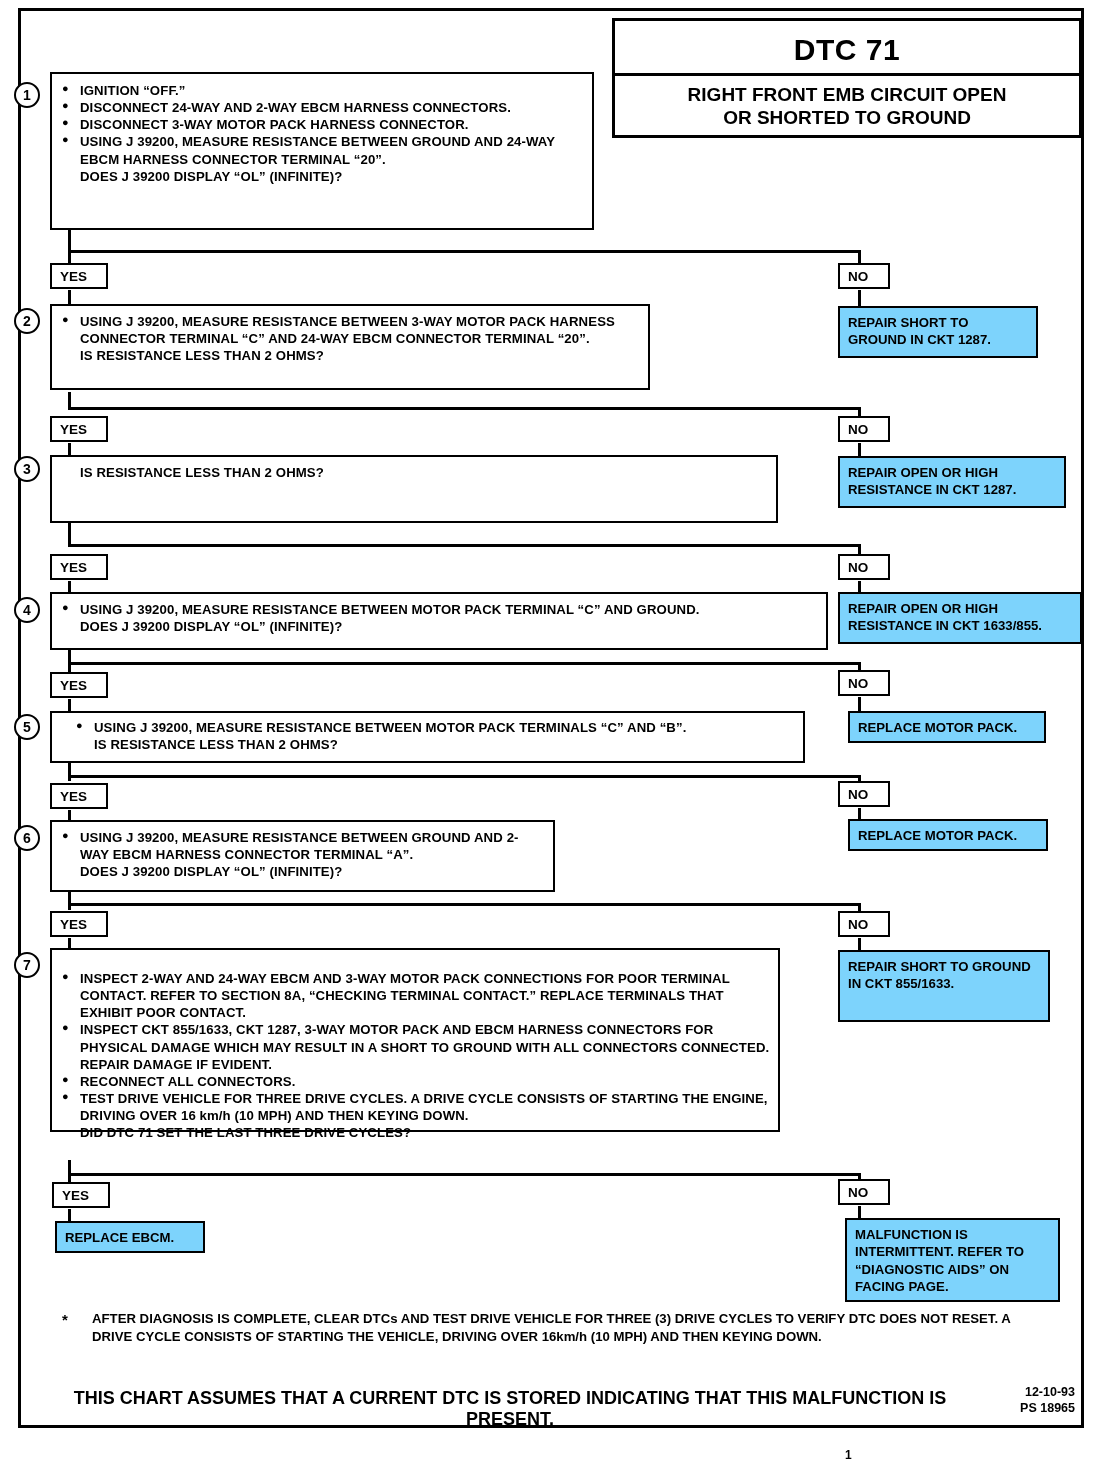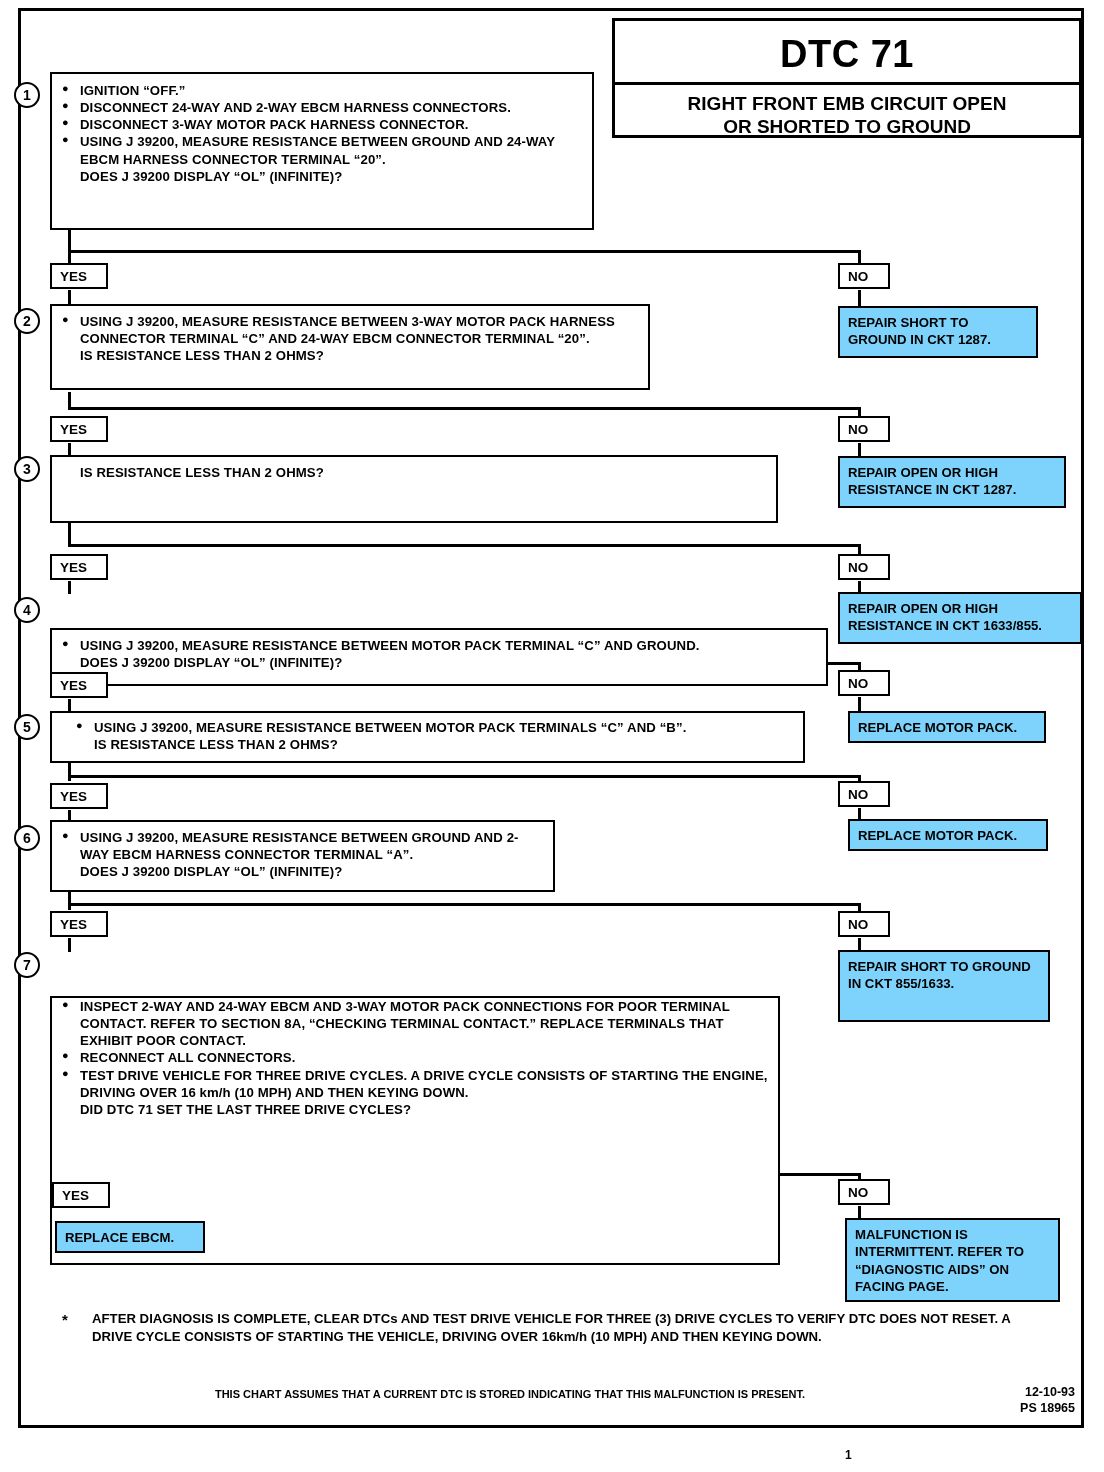--- a/index.html
+++ b/index.html
@@ -32,21 +32,21 @@
     left: 612px;
     top: 18px;
     width: 470px;
     height: 120px;
     border: 3px solid #000;
     box-sizing: border-box;
     background: #fff;
     text-align: center;
   }
   .title-main {
-    font-size: 38px;
+    font-size: 30px;
     font-weight: bold;
     letter-spacing: 0.5px;
     margin-top: 12px;
   }
   .title-rule {
     width: 100%;
     height: 3px;
     background: #000;
     margin-top: 6px;
   }
@@ -149,21 +149,21 @@
     line-height: 1.35;
   }
   .footnote .star {
     position: absolute;
     left: 0;
     top: 0;
     font-size: 15px;
   }
   .assume {
     position: absolute;
-    font-size: 11px;
+    font-size: 18px;
     font-weight: bold;
     text-align: center;
   }
   .datecode {
     position: absolute;
     font-size: 12.5px;
     font-weight: bold;
     line-height: 1.25;
     text-align: right;
   }
@@ -235,21 +235,21 @@
   <div class="vline" style="left:68px; top:523px; height:22px;"></div>
   <div class="hline" style="left:68px; top:544px; width:793px;"></div>
   <div class="vline" style="left:858px; top:544px; height:12px;"></div>
   <div class="label-box" style="left:50px; top:554px; width:58px;">YES</div>
   <div class="label-box" style="left:838px; top:554px; width:52px;">NO</div>
   <div class="vline" style="left:858px; top:581px; height:13px;"></div>
   <div class="result-box" style="left:838px; top:592px; width:244px; height:52px;">REPAIR OPEN OR HIGH RESISTANCE IN CKT 1633/855.</div>
   <div class="vline" style="left:68px; top:581px; height:13px;"></div>
 
   <div class="step-circle" style="left:14px; top:597px;">4</div>
-  <div class="box" style="left:50px; top:592px; width:778px; height:58px; padding:7px 8px 0 8px;margin-top:36px;">
+  <div class="box" style="left:50px; top:592px; width:778px; height:58px; padding:7px 8px 0 8px;">
     <ul class="bullets">
       <li>USING J 39200, MEASURE RESISTANCE BETWEEN MOTOR PACK TERMINAL “C” AND GROUND.</li>
       <li class="nb">DOES J 39200 DISPLAY “OL” (INFINITE)?</li>
     </ul>
   </div>
   <div class="vline" style="left:68px; top:650px; height:22px;"></div>
   <div class="hline" style="left:68px; top:662px; width:793px;"></div>
   <div class="vline" style="left:858px; top:662px; height:12px;"></div>
   <div class="label-box" style="left:50px; top:672px; width:58px;">YES</div>
   <div class="label-box" style="left:838px; top:670px; width:52px;">NO</div>
@@ -283,23 +283,24 @@
   <div class="vline" style="left:68px; top:892px; height:18px;"></div>
   <div class="hline" style="left:68px; top:903px; width:793px;"></div>
   <div class="vline" style="left:858px; top:903px; height:9px;"></div>
   <div class="label-box" style="left:50px; top:911px; width:58px;">YES</div>
   <div class="label-box" style="left:838px; top:911px; width:52px;">NO</div>
   <div class="vline" style="left:858px; top:938px; height:14px;"></div>
   <div class="result-box" style="left:838px; top:950px; width:212px; height:72px;">REPAIR SHORT TO GROUND IN CKT 855/1633.</div>
   <div class="vline" style="left:68px; top:938px; height:14px;"></div>
 
   <div class="step-circle" style="left:14px; top:952px;">7</div>
-  <div class="box" style="left:50px; top:996px; width:730px; height:269px; padding:0 8px 0 8px;">
+  <div class="box" style="left:50px; top:948px; width:730px; height:184px; padding:20px 8px 0 8px;">
     <ul class="bullets">
       <li>INSPECT 2-WAY AND 24-WAY EBCM AND 3-WAY MOTOR PACK CONNECTIONS FOR POOR TERMINAL CONTACT.  REFER TO SECTION 8A, “CHECKING TERMINAL CONTACT.”  REPLACE TERMINALS THAT EXHIBIT POOR CONTACT.</li>
+      <li>INSPECT CKT 855/1633, CKT 1287, 3-WAY MOTOR PACK AND EBCM HARNESS CONNECTORS FOR PHYSICAL DAMAGE WHICH MAY RESULT IN A SHORT TO GROUND WITH ALL CONNECTORS CONNECTED.  REPAIR DAMAGE IF EVIDENT.</li>
       <li>RECONNECT ALL CONNECTORS.</li>
       <li>TEST DRIVE VEHICLE FOR THREE DRIVE CYCLES.  A DRIVE CYCLE CONSISTS OF STARTING THE ENGINE, DRIVING OVER 16 km/h (10 MPH) AND THEN KEYING DOWN.</li>
       <li class="nb">DID DTC 71 SET THE LAST THREE DRIVE CYCLES?</li>
     </ul>
   </div>
   <div class="vline" style="left:68px; top:1160px; height:22px;"></div>
   <div class="hline" style="left:68px; top:1173px; width:793px;"></div>
   <div class="vline" style="left:858px; top:1173px; height:12px;"></div>
   <div class="label-box" style="left:52px; top:1182px; width:58px;">YES</div>
   <div class="label-box" style="left:838px; top:1179px; width:52px;">NO</div>

